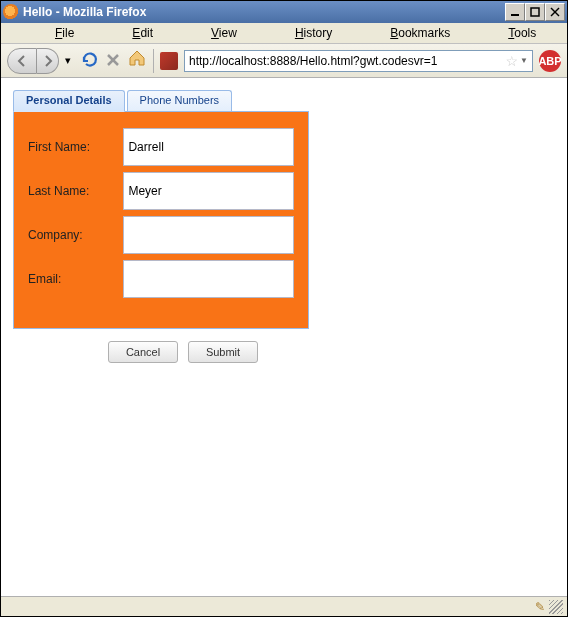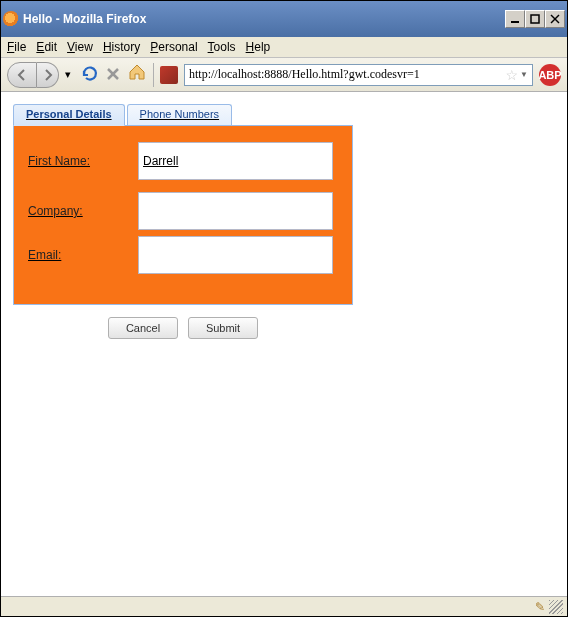--- a/index.html
+++ b/index.html
@@ -7,21 +7,21 @@
   font-family: Tahoma, Arial, sans-serif;
   font-size: 11px;
   background: #fff;
   width: 568px;
   height: 617px;
   border: 1px solid #000;
   display: flex;
   flex-direction: column;
 }
 .titlebar {
-  height: 36px;
+  height: 22px;
   background: linear-gradient(#6b8fc5, #4a6fa5);
   display: flex;
   align-items: center;
   color: #fff;
   padding: 0 2px;
 }
 .titlebar-icon {
   width: 16px; height: 16px;
   background: radial-gradient(circle at 7px 7px, #ffb44d 0 5px, #e67e22 5px 8px, transparent 8px);
   border-radius: 50%;
@@ -51,20 +51,21 @@
   align-items: center;
   padding: 0 6px;
   gap: 10px;
 }
 .menu-item {
   font-size: 12px;
   color: #000;
   cursor: pointer;
   text-decoration: underline;
   text-decoration-color: transparent;
+  margin-left: 48px;
 }
 .menu-item::first-letter { text-decoration: underline; }
 .toolbar {
   height: 34px;
   background: linear-gradient(#f5f3ea, #e8e5d6);
   border-bottom: 1px solid #b0b0b0;
   display: flex;
   align-items: center;
   padding: 0 6px;
   gap: 6px;
@@ -103,21 +104,21 @@
   border: 1px solid #7f9db9;
   display: flex;
   align-items: center;
   padding: 0 4px;
 }
 .url-input {
   flex: 1;
   border: none;
   outline: none;
   font-size: 12px;
-  font-family: Liberation Serif, serif;
+  font-family: Liberation Sans, sans-serif;
   background: transparent;
 }
 .star-icon { color: #ccc; font-size: 14px; }
 .dd-small { color: #666; font-size: 8px; margin-left: 2px; }
 .abp-icon {
   width: 22px; height: 22px;
   background: #d32f2f;
   border-radius: 50%;
   color: #fff;
   font-size: 11px;
@@ -126,22 +127,21 @@
   align-items: center;
   justify-content: center;
 }
 .content {
   flex: 1;
   background: #fff;
   padding: 12px;
   overflow: auto;
 }
 .tab-panel {
-  width: 340px;
-  text-decoration: underline;
+  width: 296px;
 }
 .tab-strip {
   display: flex;
   height: 22px;
 }
 .tab {
   padding: 3px 12px;
   border: 1px solid #99bbe8;
   border-bottom: none;
   border-radius: 3px 3px 0 0;
@@ -243,21 +243,21 @@
         </svg>
     </div>
   </div>
 </div>
 
 <div class="menubar">
   <span class="menu-item">File</span>
   <span class="menu-item">Edit</span>
   <span class="menu-item">View</span>
   <span class="menu-item">History</span>
-  <span class="menu-item">Personal</span>
+  <span class="menu-item">Bookmarks</span>
   <span class="menu-item">Tools</span>
   <span class="menu-item">Help</span>
 </div>
 
 <div class="toolbar">
   <div class="nav-back">
     <svg viewBox="0 0 14 14">
         <path d="M9 2 L4 7 L9 12" fill="none" stroke="#777" stroke-width="2"></path>
       </svg>
   </div>
@@ -299,20 +299,22 @@
     <div class="tab-strip">
       <div class="tab active">Personal Details</div>
       <div class="tab">Phone Numbers</div>
     </div>
     <div class="tab-body">
       <div class="form-row">
         <div class="form-label">First Name:</div>
         <input class="form-input" value="Darrell" style="">
       </div>
       <div class="form-row">
+        <div class="form-label">Last Name:</div>
+        <input class="form-input" value="Meyer" style="">
       </div>
       <div class="form-row">
         <div class="form-label">Company:</div>
         <input class="form-input" value="" style="">
       </div>
       <div class="form-row">
         <div class="form-label">Email:</div>
         <input class="form-input" value="" style="">
       </div>
     </div>

